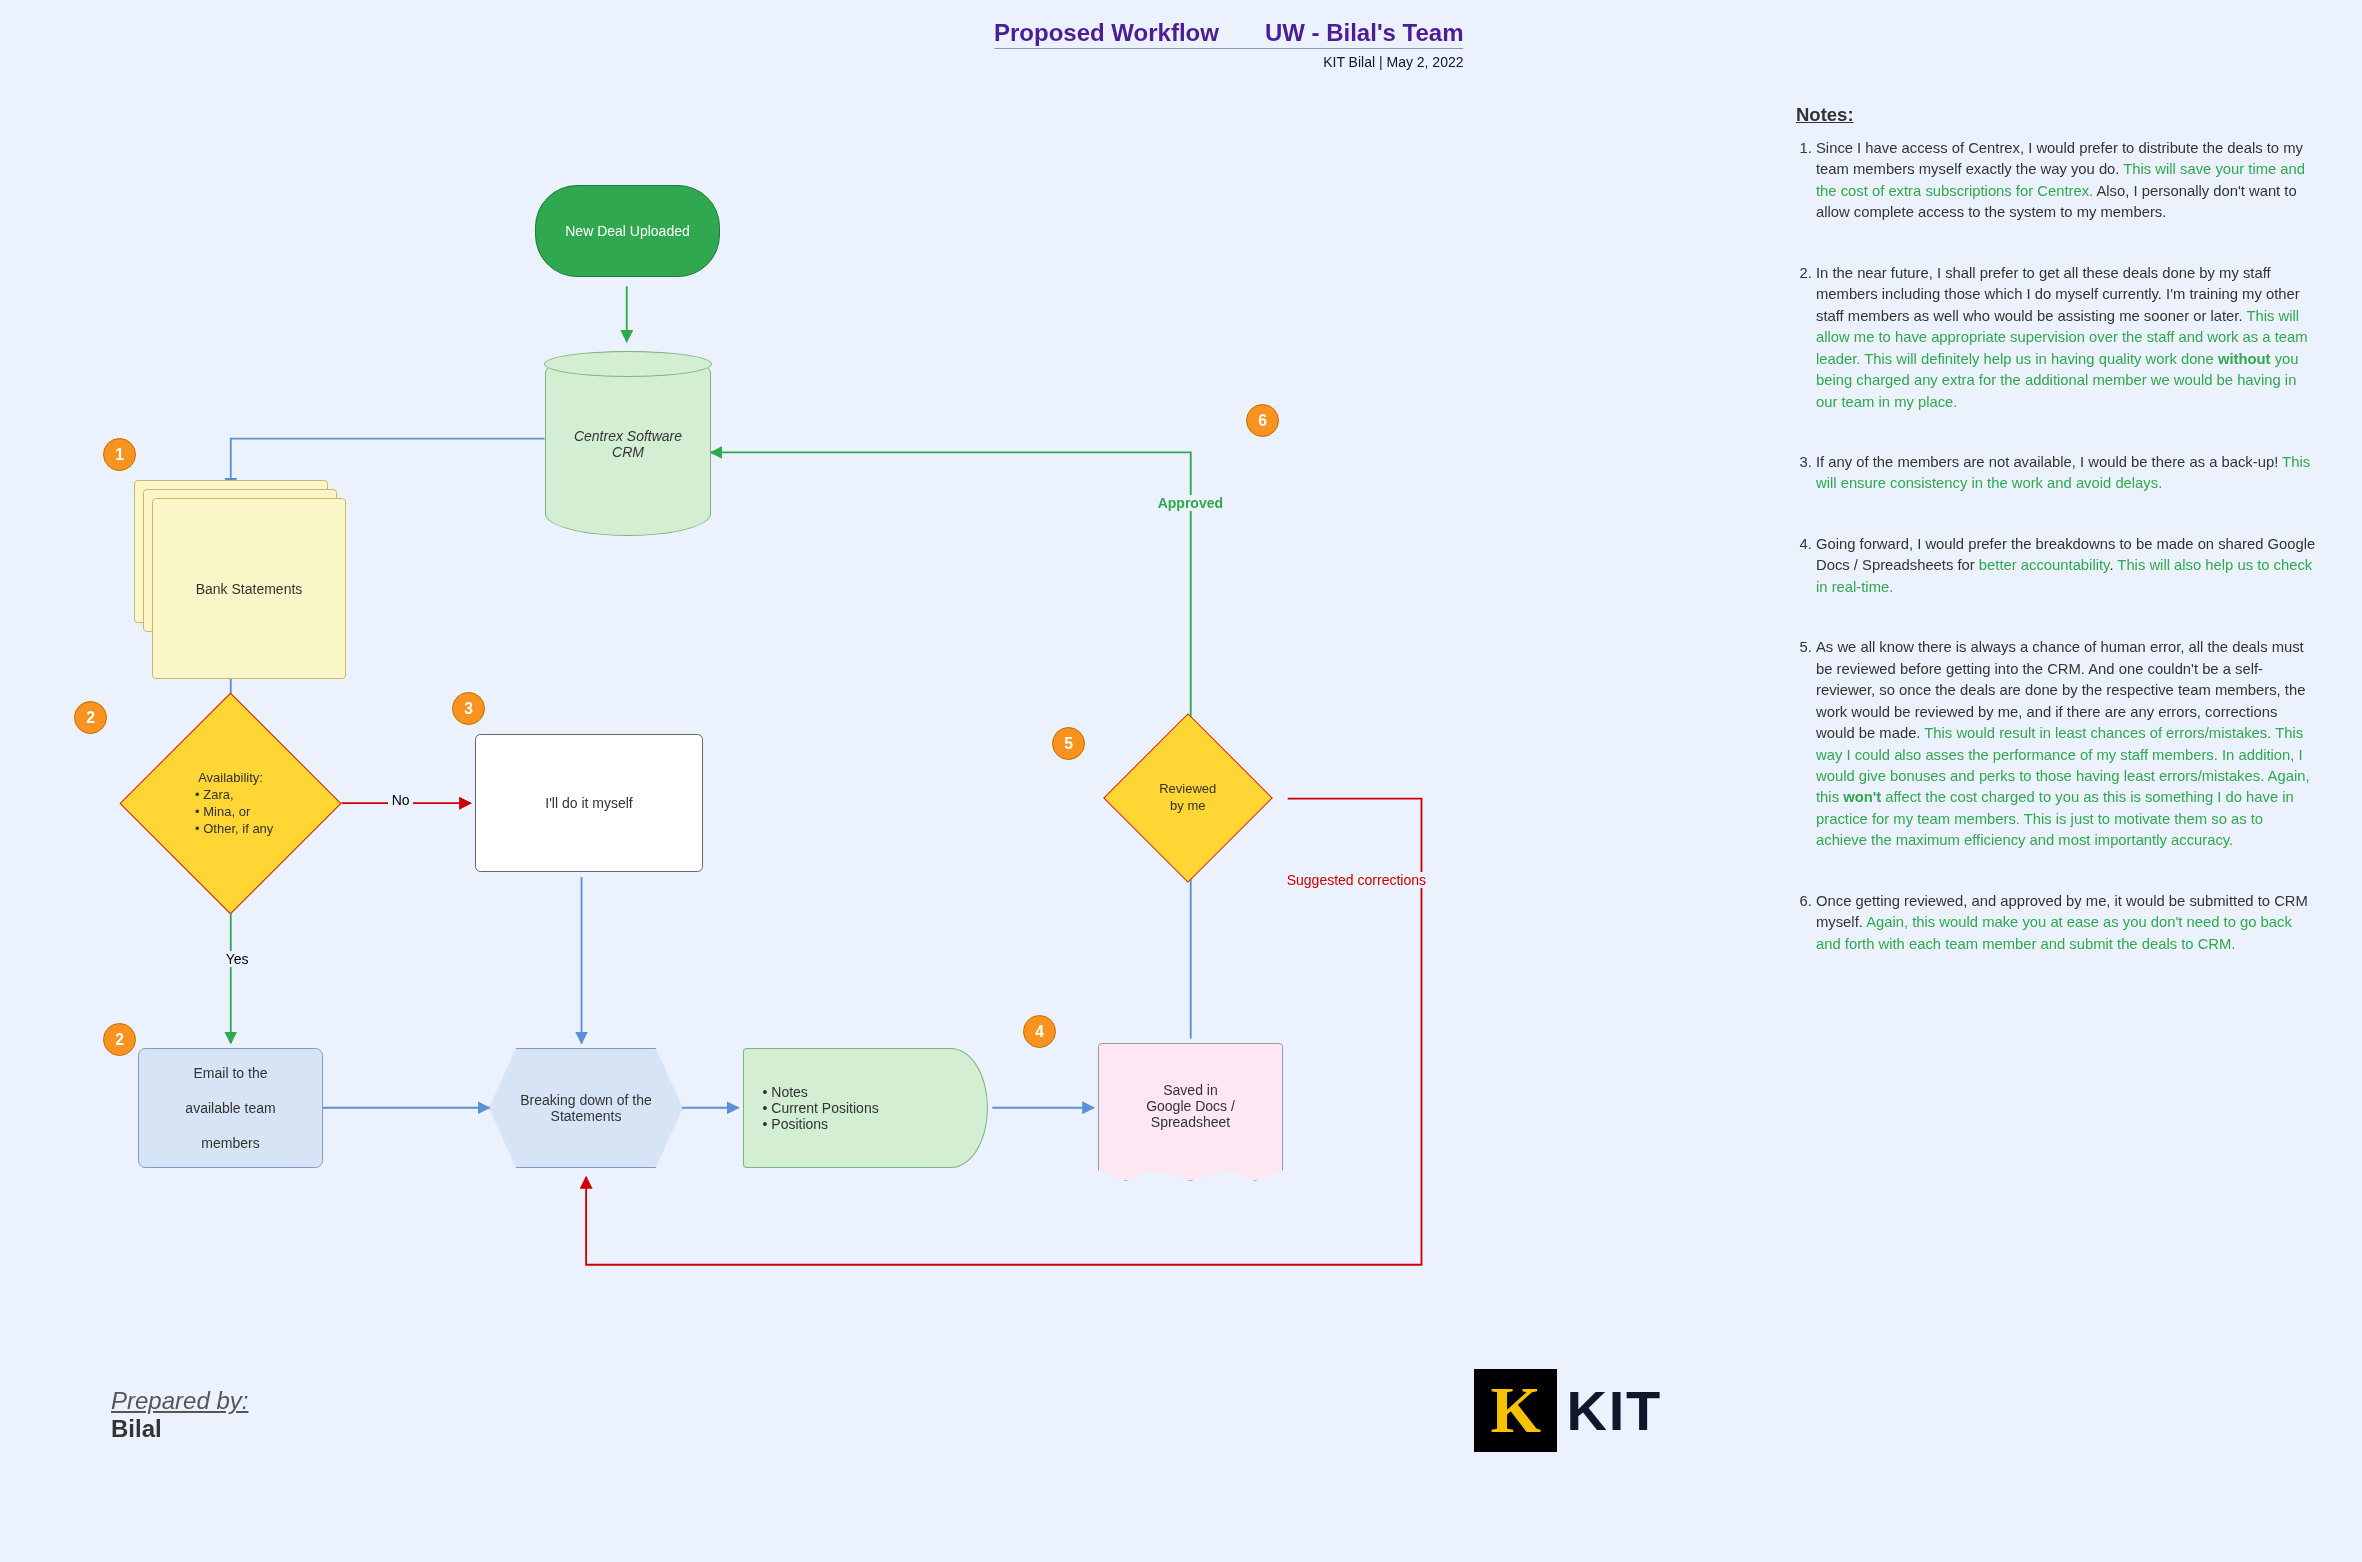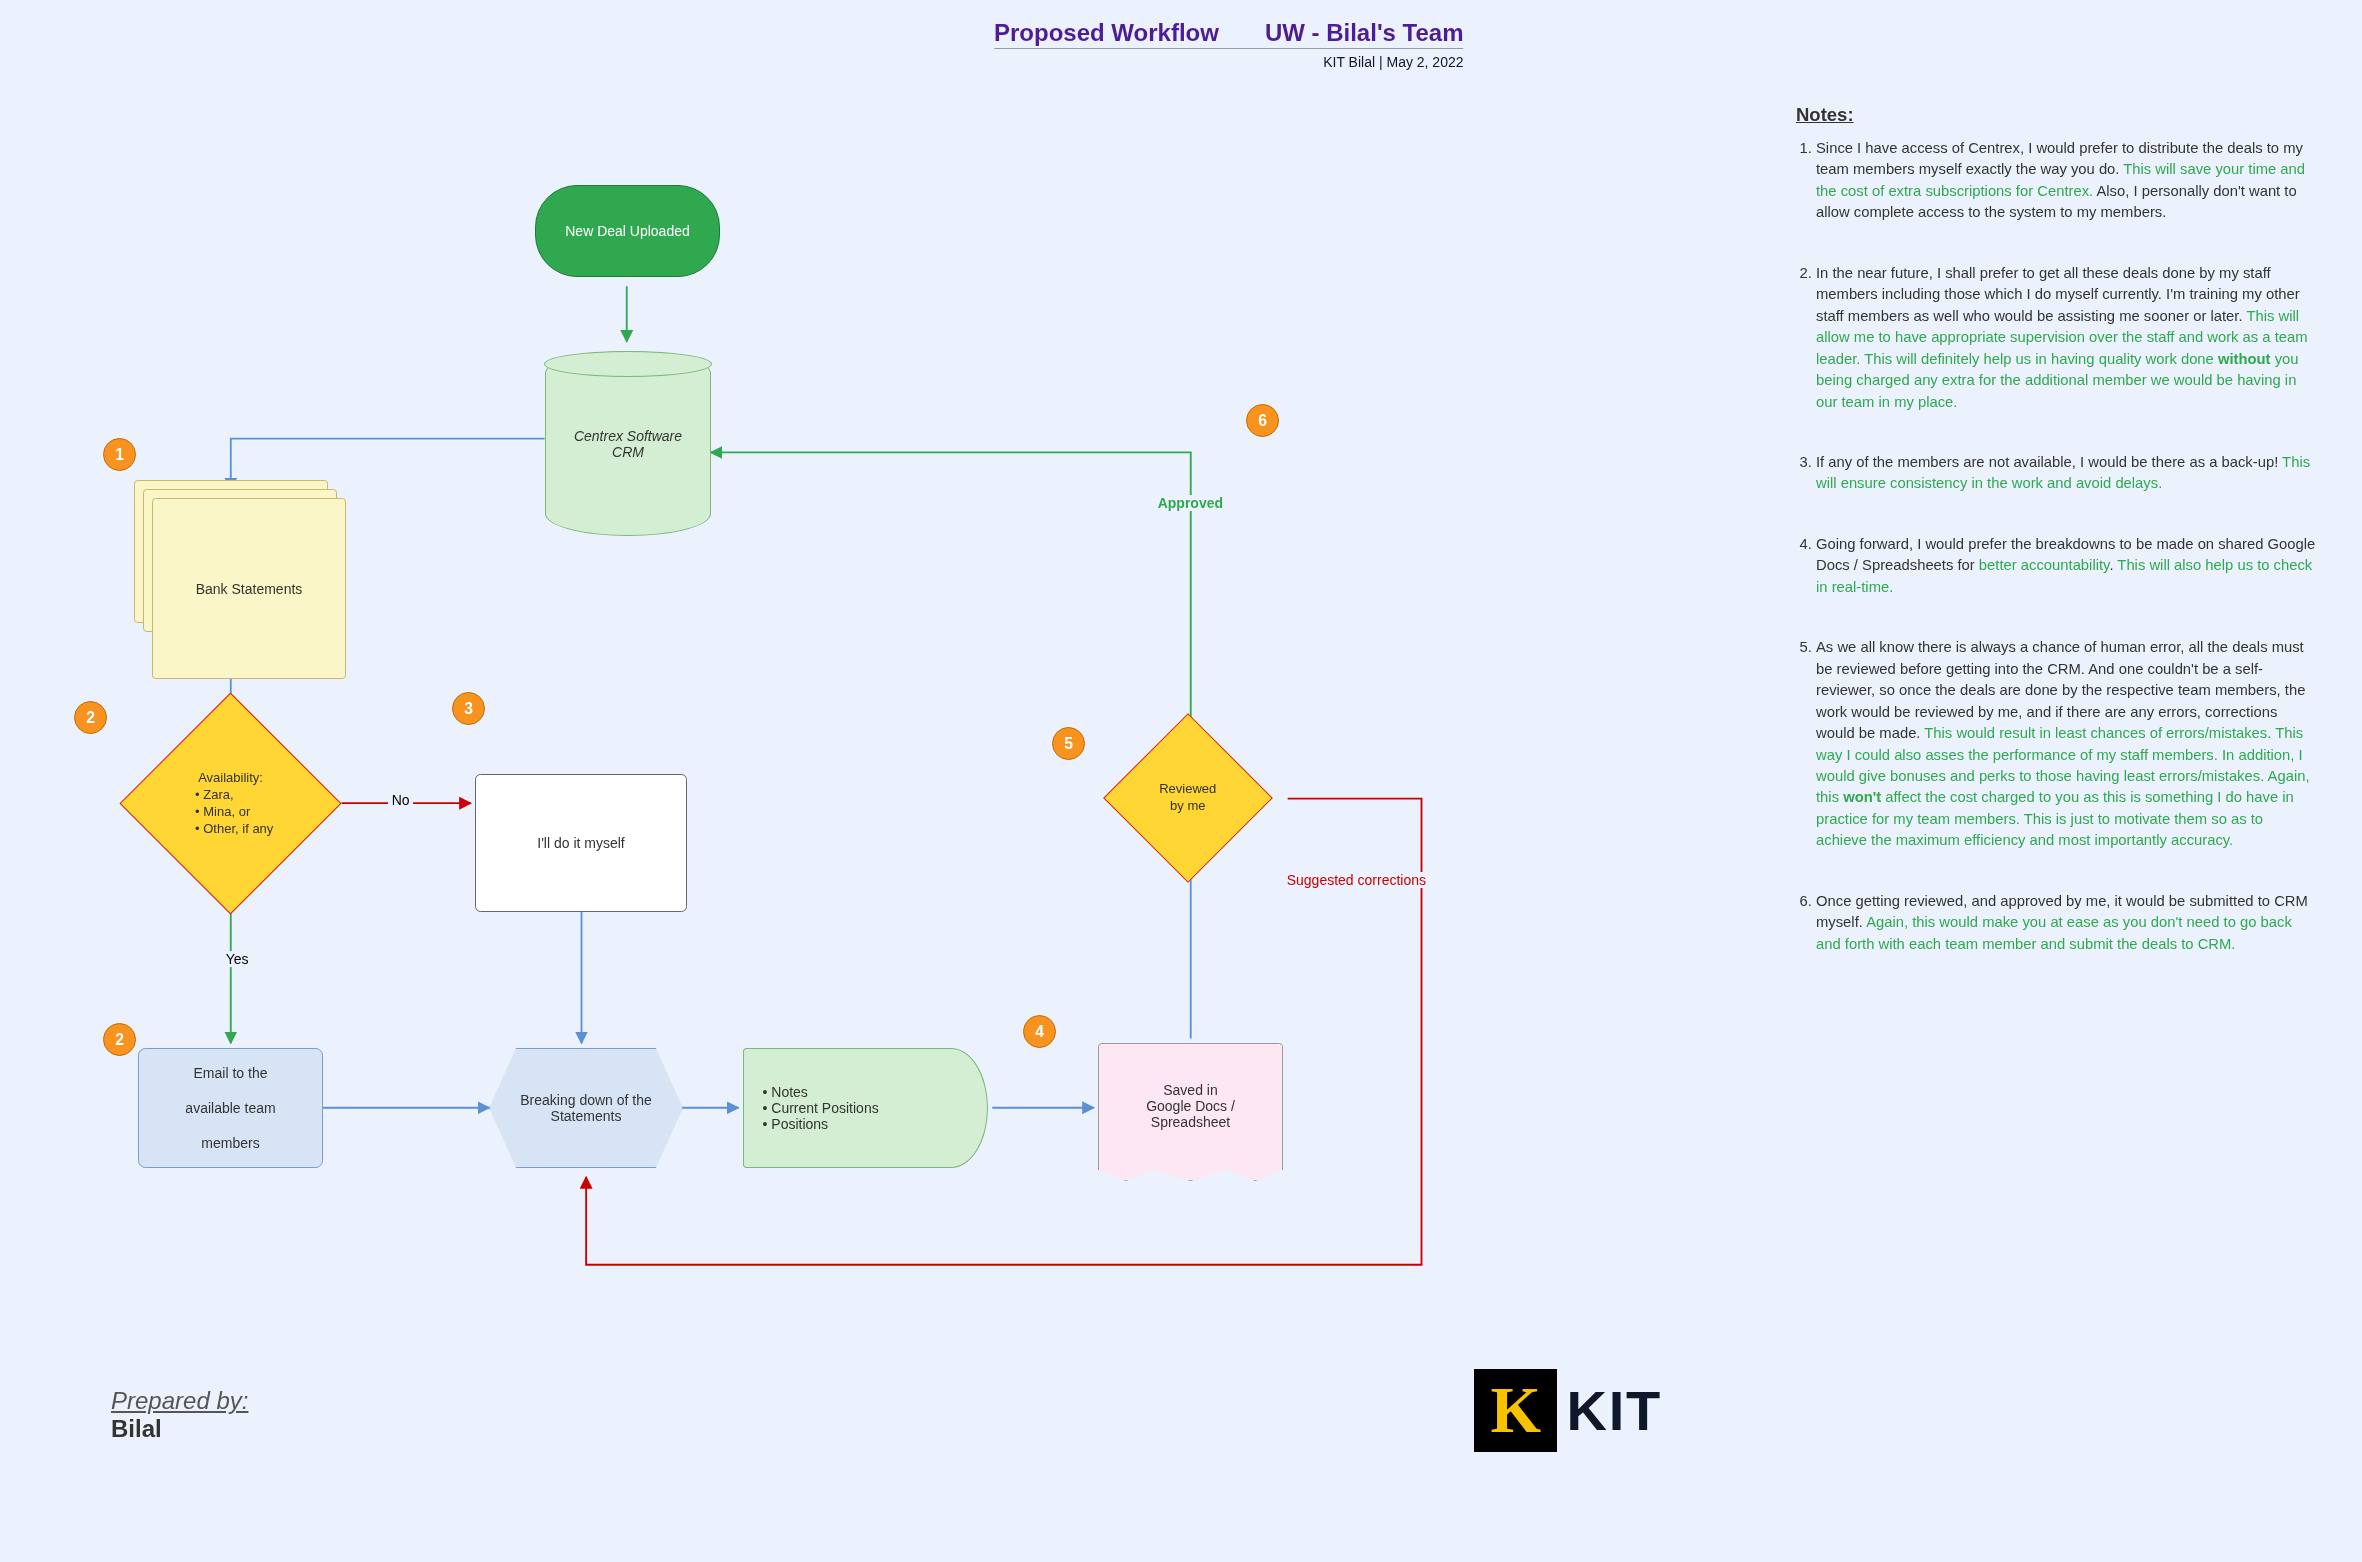--- a/index.html
+++ b/index.html
@@ -120,21 +120,21 @@
 
 <div class="shape diamond" style="left:152px; top:725px; width:157px; height:157px;">
   <div class="diamond-inner">
     <div>Availability:</div>
     <div style="text-align:left; padding-left:7.4px;">• Zara,</div>
     <div style="text-align:left; padding-left:7.4px;">• Mina, or</div>
     <div style="text-align:left; padding-left:7.4px;">• Other, if any</div>
   </div>
 </div>
 
-<div class="shape rect" style="left:475px; top:774px; width:212px; height:138px;">
+<div class="shape rect" style="left:475px; top:734px; width:228px; height:138px;">
   <span>I'll do it myself</span>
 </div>
 
 <div class="shape rect-blue" style="left:138px; top:1048px; width:185px; height:120px; flex-direction:column;gap:19px;">
   <div>Email to the</div>
   <div>available team</div>
   <div>members</div>
 </div>
 
 <div class="shape hexagon" style="left:489px; top:1048px; width:194px; height:120px; flex-direction:column;">

